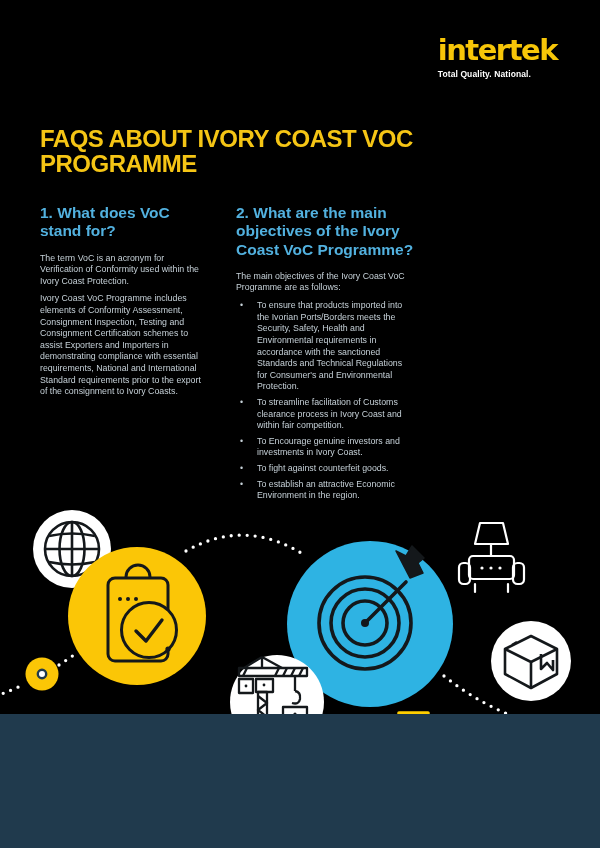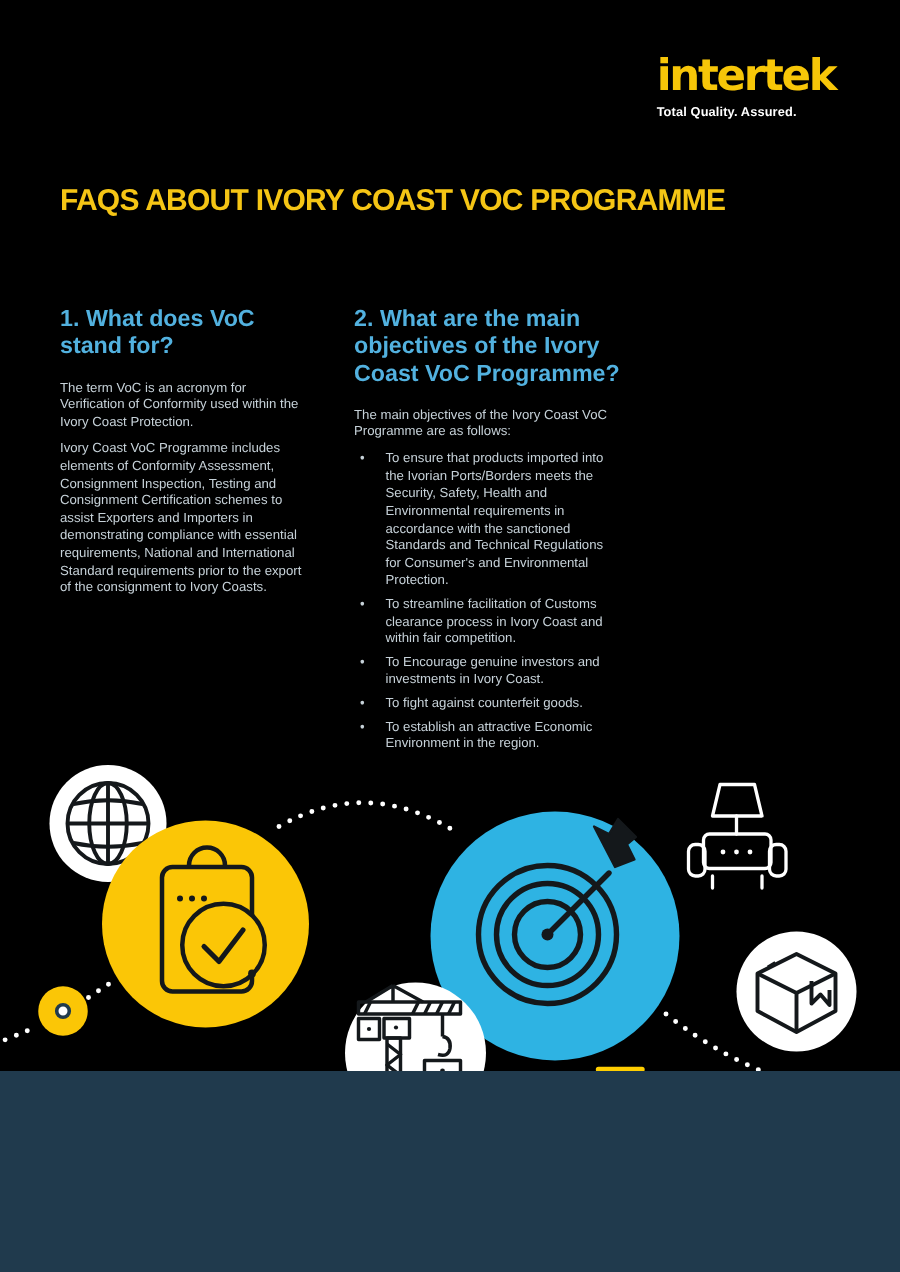--- a/index.html
+++ b/index.html
@@ -10,21 +10,21 @@
   }
   .logo-block { position:absolute; top:36px; right:43px; }
   .logo-text {
     color:#F7C608; font-family:"DejaVu Sans", sans-serif;
     font-size:29px; font-weight:bold; letter-spacing:-1.5px; line-height:1;
   }
   .logo-tagline { color:#FFFFFF; font-size:8.5px; font-weight:bold; margin-top:4px; letter-spacing:0.1px; }
 
   .page-title {
     position:absolute; left:40px; top:111px; width:535px;
-    color:#F5C515; font-size:20px; font-weight:800; line-height:1.04; letter-spacing:-0.5px;
+    color:#F5C515; font-size:24px; font-weight:800; line-height:1.04; letter-spacing:-0.5px;
   }
 
   .col { position:absolute; top:204px; }
   .col1 { left:40px;  width:168px; }
   .col2 { left:236px; width:178px; }
   .question { margin:0 0 12px 0; color:#52B1DF; font-size:15.5px; font-weight:700; line-height:1.18; }
   .body-text { color:#C6D1D8; font-size:8.8px; line-height:1.32; }
   .body-text p { margin:0 0 6px 0; }
   .bullets { list-style:none; margin:5px 0 0 0; padding:0; }
   .bullets li { position:relative; padding-left:21px; margin-bottom:4px; }
@@ -33,21 +33,21 @@
   .illustration { position:absolute; left:0; top:0; width:600px; height:848px; }
   .page-number { position:absolute; left:42px; top:799px; color:#C9D3D9; font-size:8.5px; }
 </style>
 </head>
 <body>
 
 <div class="page">
 
   <div class="logo-block">
     <div class="logo-text">intertek</div>
-    <div class="logo-tagline">Total Quality. Assured.</div>
+    <div class="logo-tagline">Total Quality. National.</div>
   </div>
 
   <h1 class="page-title">FAQS ABOUT IVORY COAST VOC PROGRAMME</h1>
 
   <div class="col col1">
     <h2 class="question"><span>1.</span> <span>What does VoC stand for?</span></h2>
     <div class="body-text">
       <p>The term VoC is an acronym for Verification of Conformity used within the Ivory Coast Protection.</p>
       <p>Ivory Coast VoC Programme includes elements of Conformity Assessment, Consignment Inspection, Testing and Consignment Certification schemes to assist Exporters and Importers in demonstrating compliance with essential requirements, National and International Standard requirements prior to the export of the consignment to Ivory Coasts.</p>
     </div>

